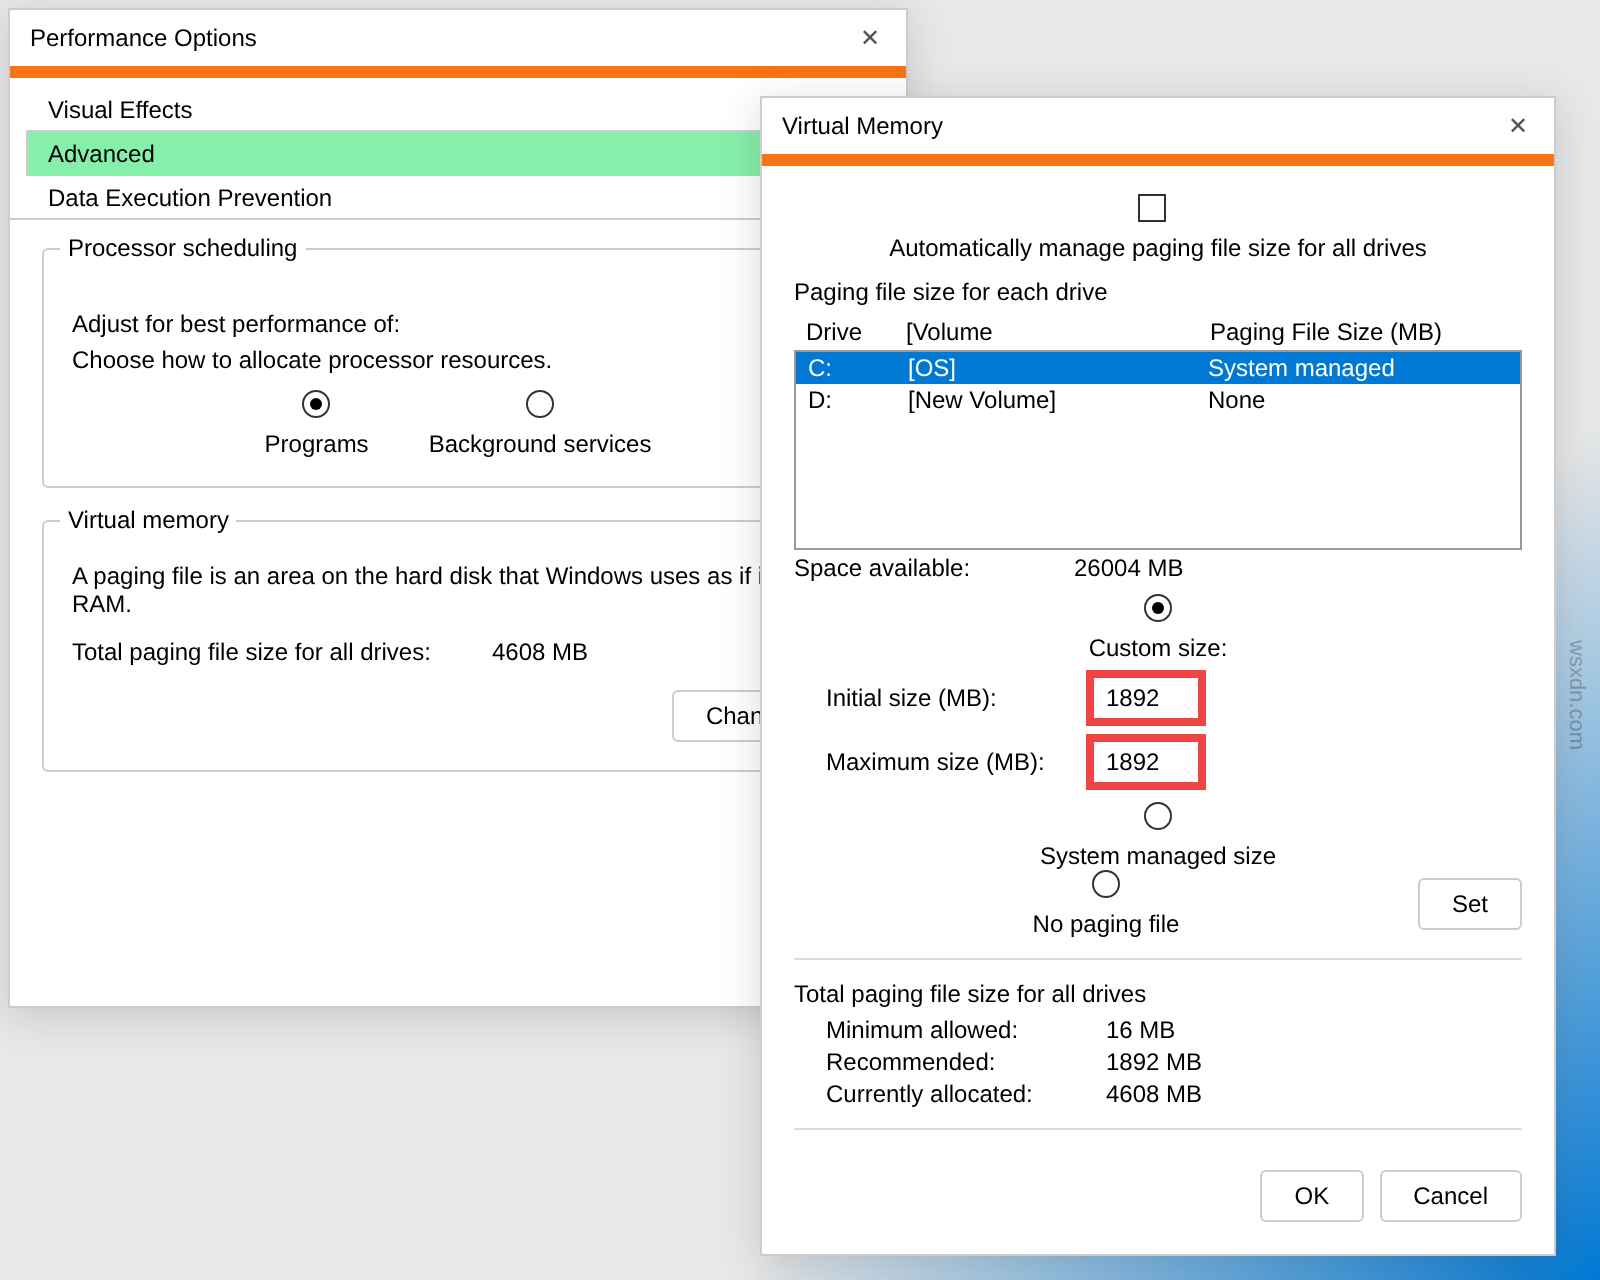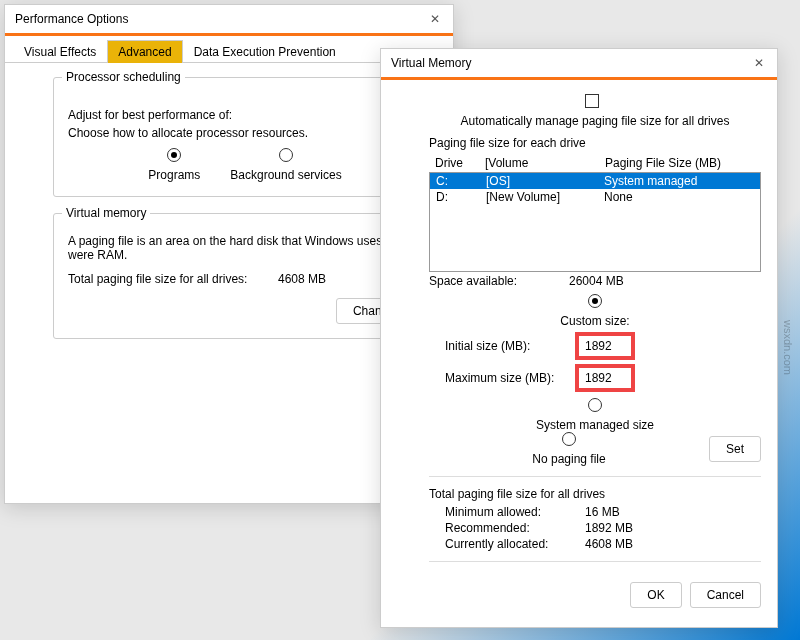--- a/index.html
+++ b/index.html
@@ -1,25 +1,25 @@
 <!DOCTYPE html>
 <html><head>
   <meta charset="utf-8">
   <style>
     * { box-sizing: border-box; font-family: 'Segoe UI', Tahoma, sans-serif; font-size: 12px; }
     body { margin: 0; width: 800px; height: 640px; background: linear-gradient(135deg, #e8e8e8 70%, #0078d4 100%); position: relative; overflow: hidden; }
     .window { position: absolute; background: #fff; border: 1px solid #ccc; box-shadow: 0 4px 20px rgba(0,0,0,0.15); }
     .perf-window { left: 4px; top: 4px; width: 450px; height: 500px; }
     .vm-window { left: 380px; top: 48px; width: 398px; height: 580px; }
-    .titlebar { display: flex; align-items: center; justify-content: space-between; padding: 6px 10px; background: #fff; border-bottom: 3px solid #f97316; }
+    .titlebar { display: flex; align-items: center; justify-content: space-between; padding: 6px 10px; background: #fff; border-bottom: 6px solid #f97316; }
     .close-x { width: 16px; height: 16px; display: flex; align-items: center; justify-content: center; color: #555; cursor: pointer; }
-    .tabs { display: flex; border-bottom: 1px solid #ccc; padding: 0 8px; margin-top: 4px; }
+    .tabs { display: flex; border-bottom: 1px solid #ccc; padding: 0 8px; margin-top: 4px; flex-direction: column; }
     .tab { padding: 4px 10px; cursor: pointer; border: 1px solid transparent; border-bottom: none; margin-bottom: -1px; }
-    .tab.active { border-color: #ccc; background: #eab308; }
-    .body { padding: 14px 16px; margin-left: 32px; }
+    .tab.active { border-color: #ccc; background: #86efac; }
+    .body { padding: 14px 16px; }
     .groupbox { border: 1px solid #ccc; border-radius: 3px; padding: 16px 14px 14px; margin-bottom: 16px; position: relative; }
     .groupbox-title { position: absolute; top: -8px; left: 8px; background: #fff; padding: 0 4px; }
     .text { color: #000; margin: 4px 0; }
     .radio-row { display: flex; gap: 30px; margin-top: 8px; align-items: center; justify-content: center; }
     .radio-item { display: flex; align-items: center; gap: 6px; cursor: pointer; flex-direction: column; }
     .radio { width: 14px; height: 14px; border: 1px solid #333; border-radius: 50%; display: flex; align-items: center; justify-content: center; }
     .radio.checked::after { content:''; width: 6px; height: 6px; border-radius: 50%; background: #000; }
     .checkbox { width: 14px; height: 14px; border: 1px solid #333; display: inline-block; margin-right: 6px; vertical-align: middle; }
     .btn { border: 1px solid #ccc; background: #fff; padding: 5px 16px; border-radius: 3px; cursor: pointer; }
     .btn-row { display: flex; justify-content: flex-end; gap: 8px; padding-top: 10px; }

